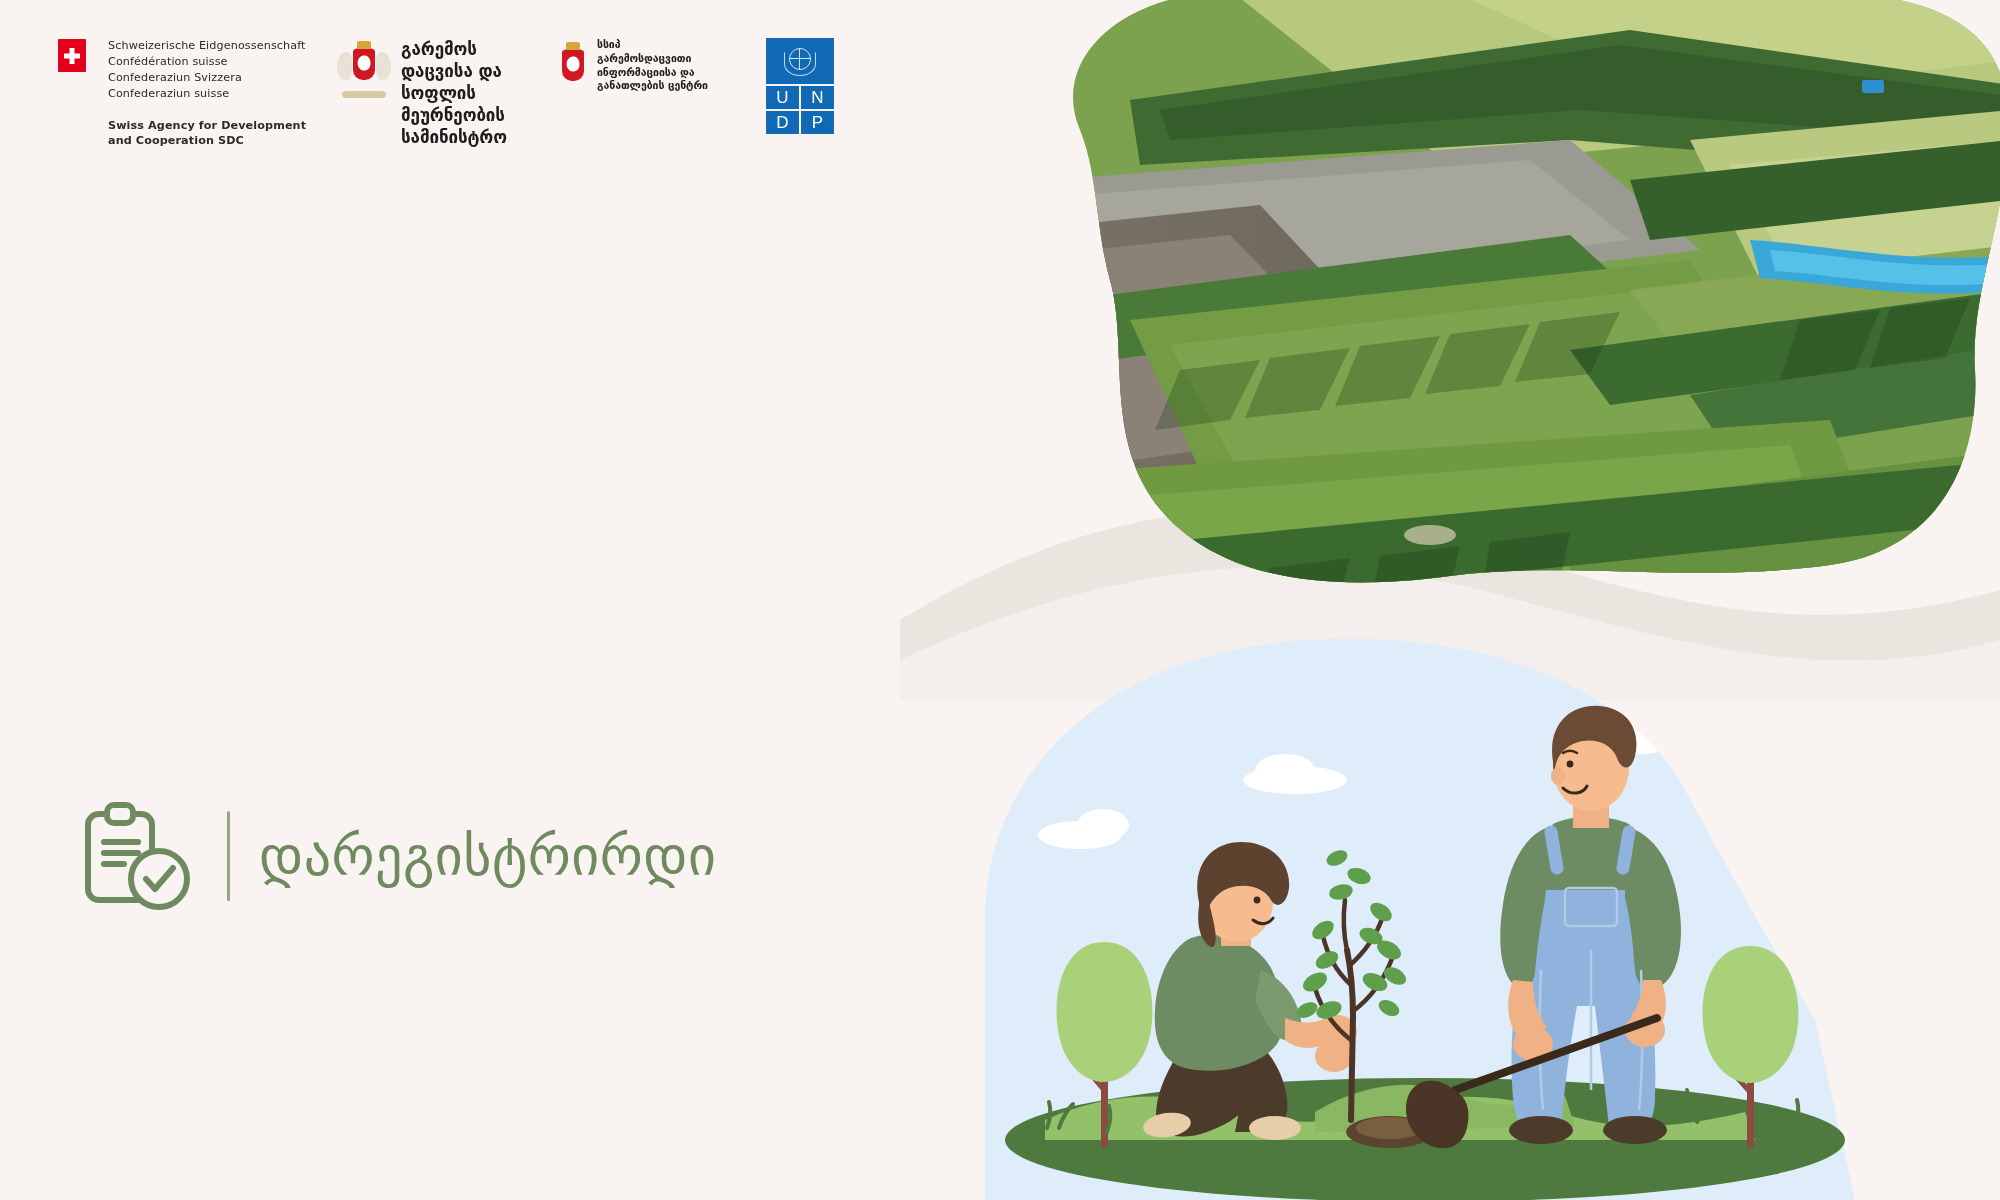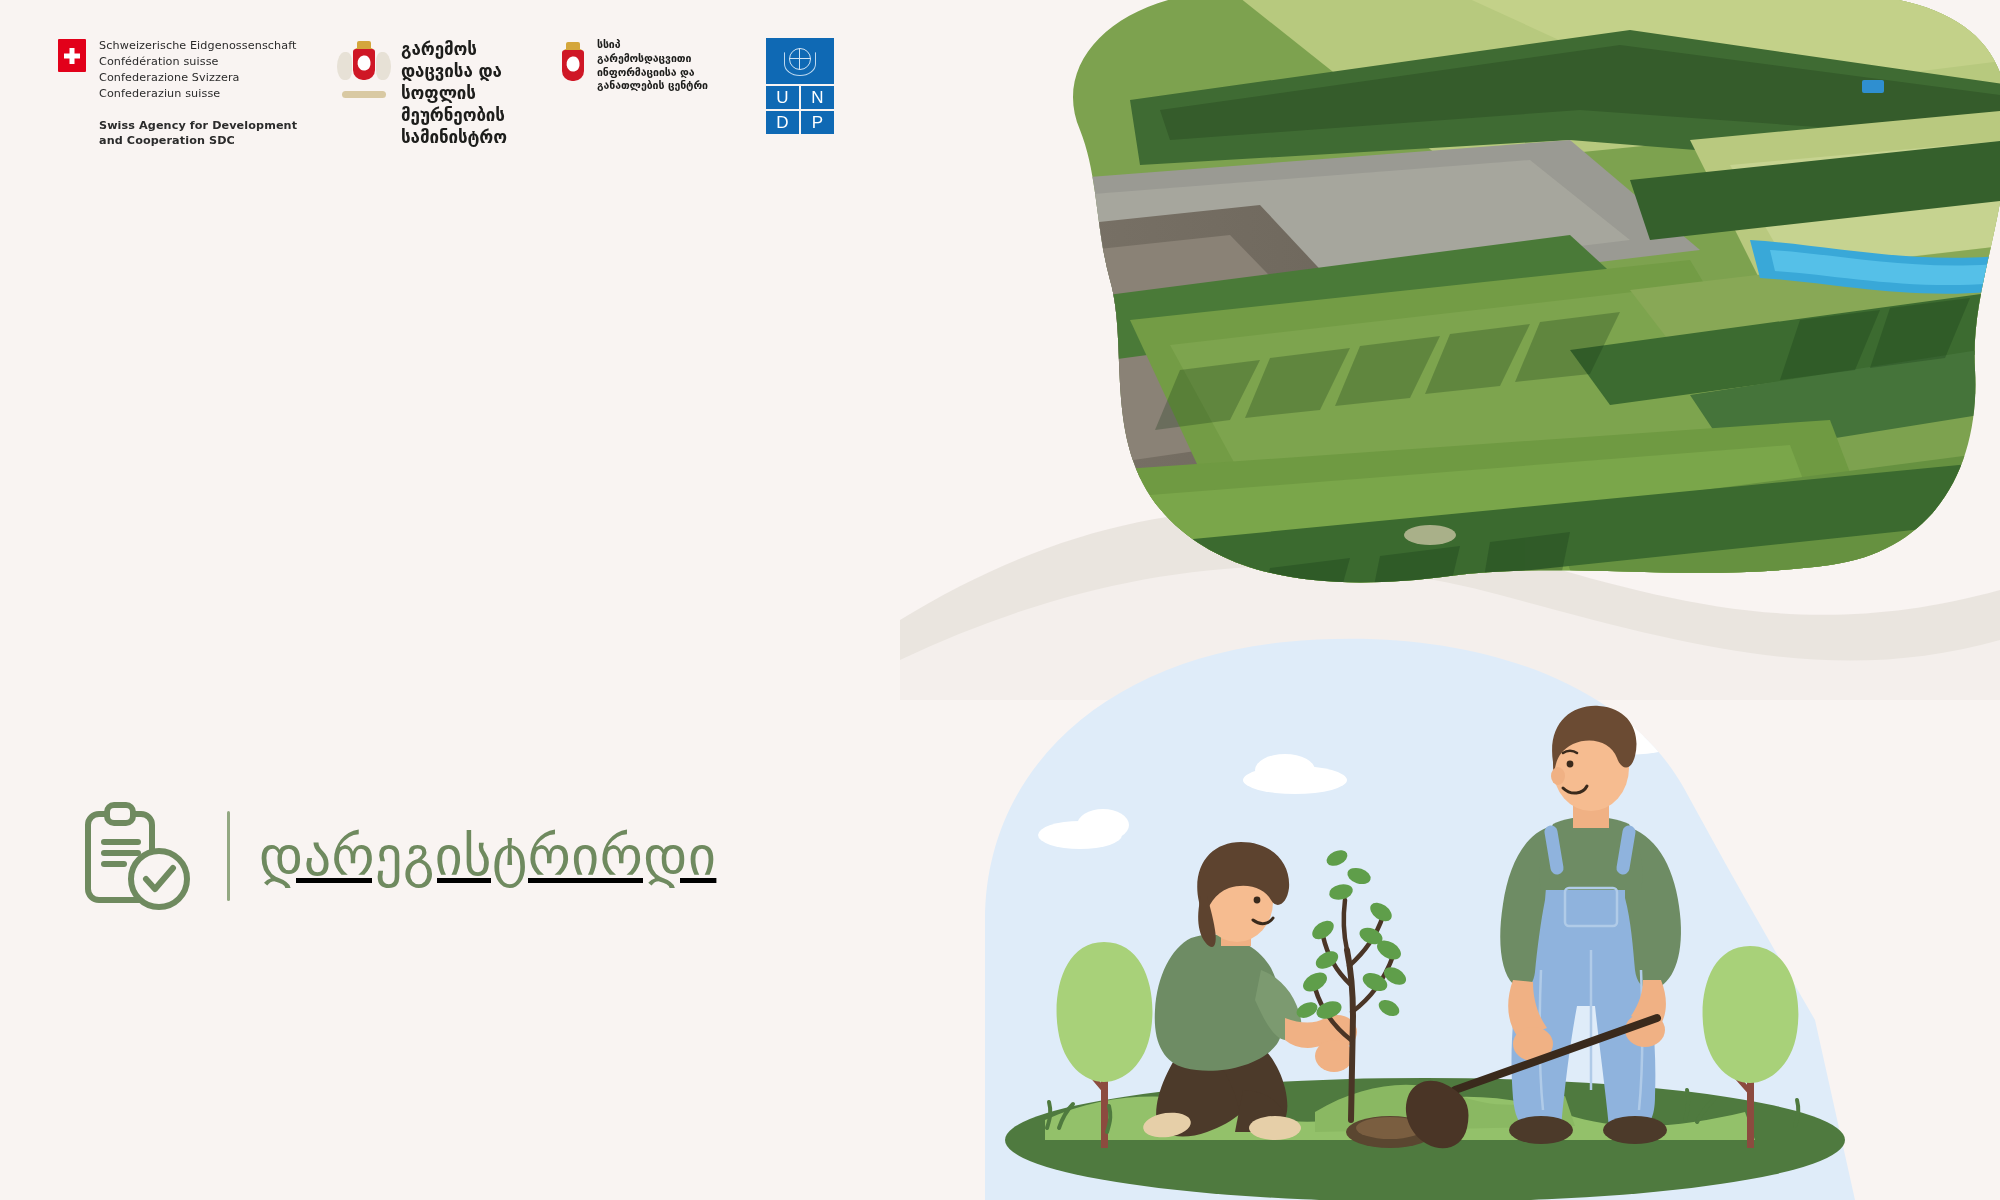--- a/index.html
+++ b/index.html
@@ -16,21 +16,21 @@
 
   
   .logo-strip {
     position:absolute; left:58px; top:38px;
     display:flex; align-items:flex-start; gap:0;
     z-index:40;
   }
   .logo-block { display:flex; align-items:flex-start; }
 
   
-  .swiss { display:flex; align-items:flex-start; gap:13px; width:270px; }
+  .swiss { display:flex; align-items:flex-start; gap:22px; width:270px; }
   .swiss-shield {
     width:28px; height:33px; background:#e2001a; position:relative; flex:0 0 auto;
     border-radius:1px; margin-top:1px;
   }
   .swiss-shield::before {
     content:""; position:absolute; left:50%; top:50%; transform:translate(-50%,-50%);
     width:16px; height:5px; background:#fff;
   }
   .swiss-shield::after {
     content:""; position:absolute; left:50%; top:50%; transform:translate(-50%,-50%);
@@ -129,21 +129,21 @@
     color:#6f8a5f;
     font-family:"DejaVu Sans", sans-serif;
     font-weight:bold; font-size:86px; line-height:1.18;
     letter-spacing:.5px;
   }
   .headline .ln { display:block; white-space:nowrap; }
 
   
   .cta {
     position:absolute; left:80px; top:800px; z-index:30;
-    display:flex; align-items:center; gap:29px;text-decoration:underline;
+    display:flex; align-items:center; gap:29px;
   }
   .clip-icon { width:118px; height:112px; flex:0 0 auto; }
   .cta-divider { width:3px; height:90px; background:#93a882; border-radius:2px; }
   .cta-label {
     color:#6f8a5f; font-family:"DejaVu Sans", sans-serif;
     font-size:54px; letter-spacing:.5px; white-space:nowrap;
   }
 
   
   .blob-grey {
@@ -173,21 +173,21 @@
     <path d="M0,190 C200,95 400,70 600,125 C800,180 940,215 1100,170 L1100,230 L0,230 Z" fill="#f4efec"></path>
   </svg>
 
   <div class="logo-strip">
 
     <div class="logo-block swiss">
       <div class="swiss-shield"></div>
       <div class="swiss-text">
         <div>Schweizerische Eidgenossenschaft</div>
         <div>Confédération suisse</div>
-        <div>Confederazione Svizzera</div>
+        <div>Confederaziun Svizzera</div>
         <div>Confederaziun suisse</div>
         <span class="bold">Swiss Agency for Development</span>
         <span class="bold" style="margin-top:0">and Cooperation SDC</span>
       </div>
     </div>
 
     <div class="logo-block moe">
       <div class="ge-emblem-lg">
         <div class="ge-supporter l"></div>
         <div class="ge-supporter r"></div>

